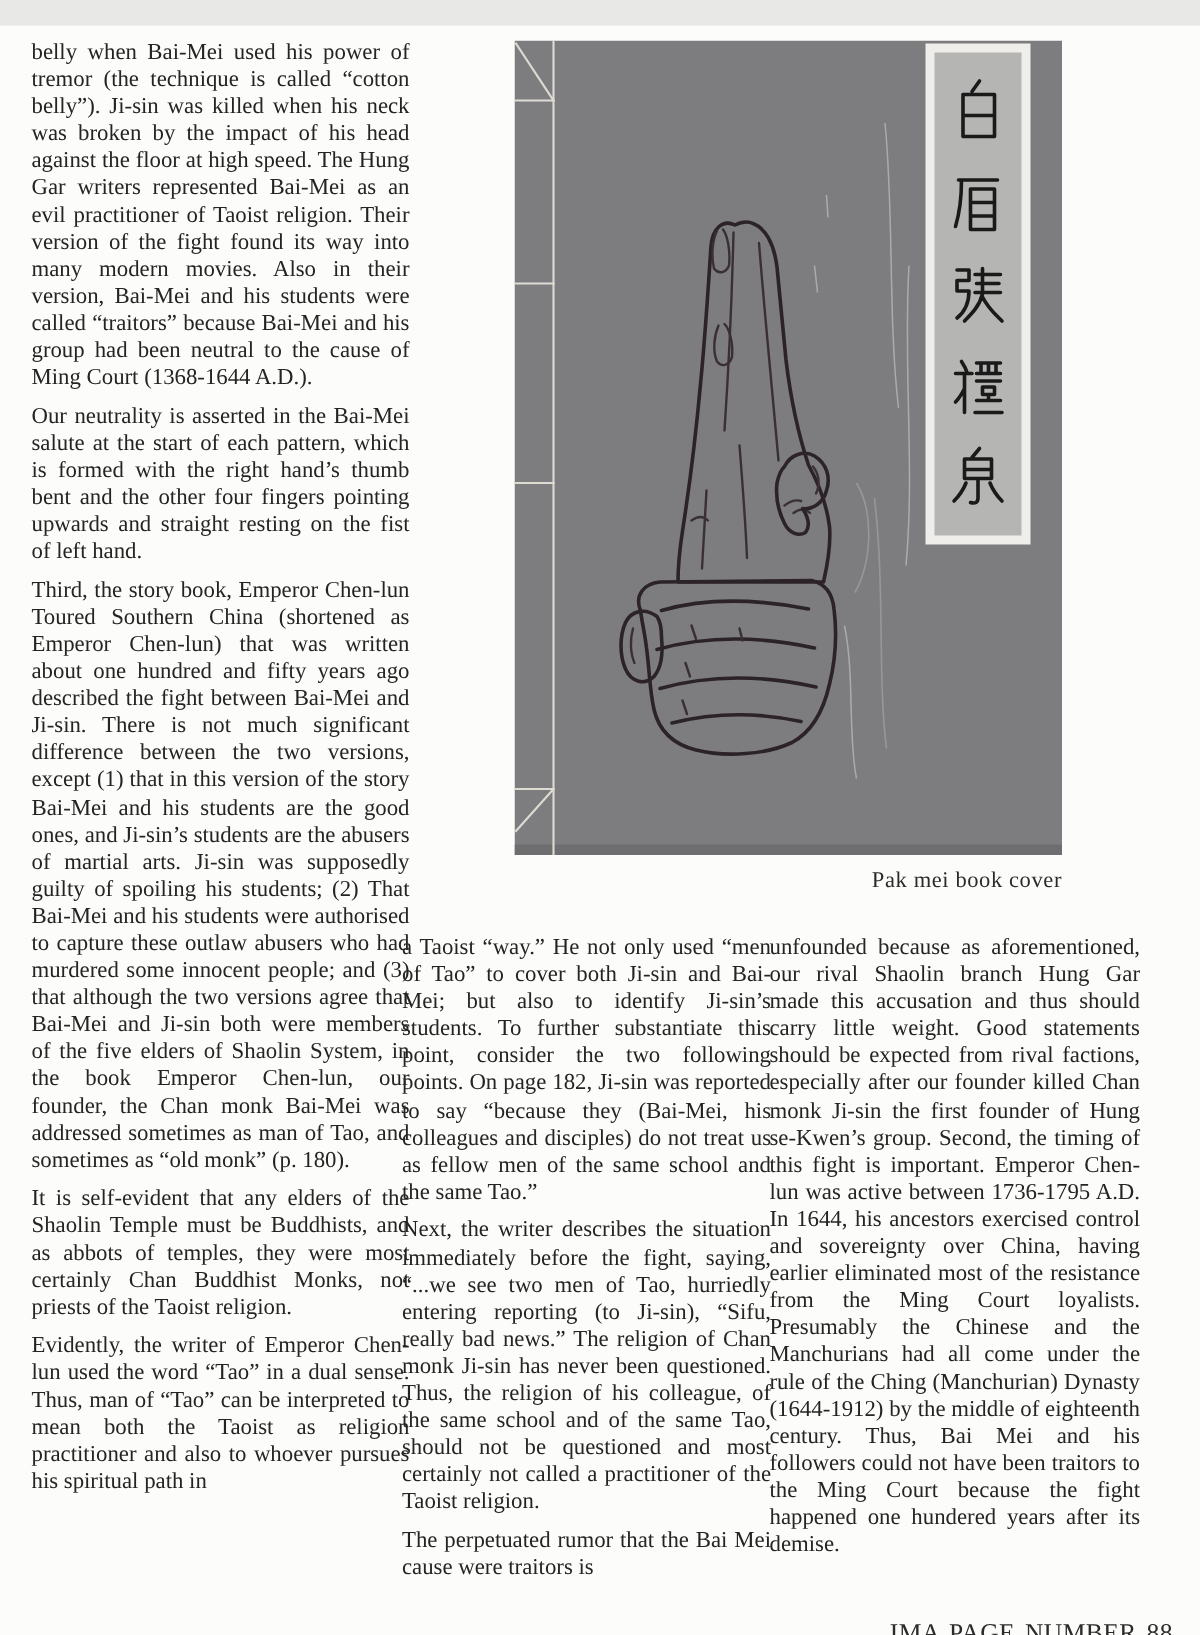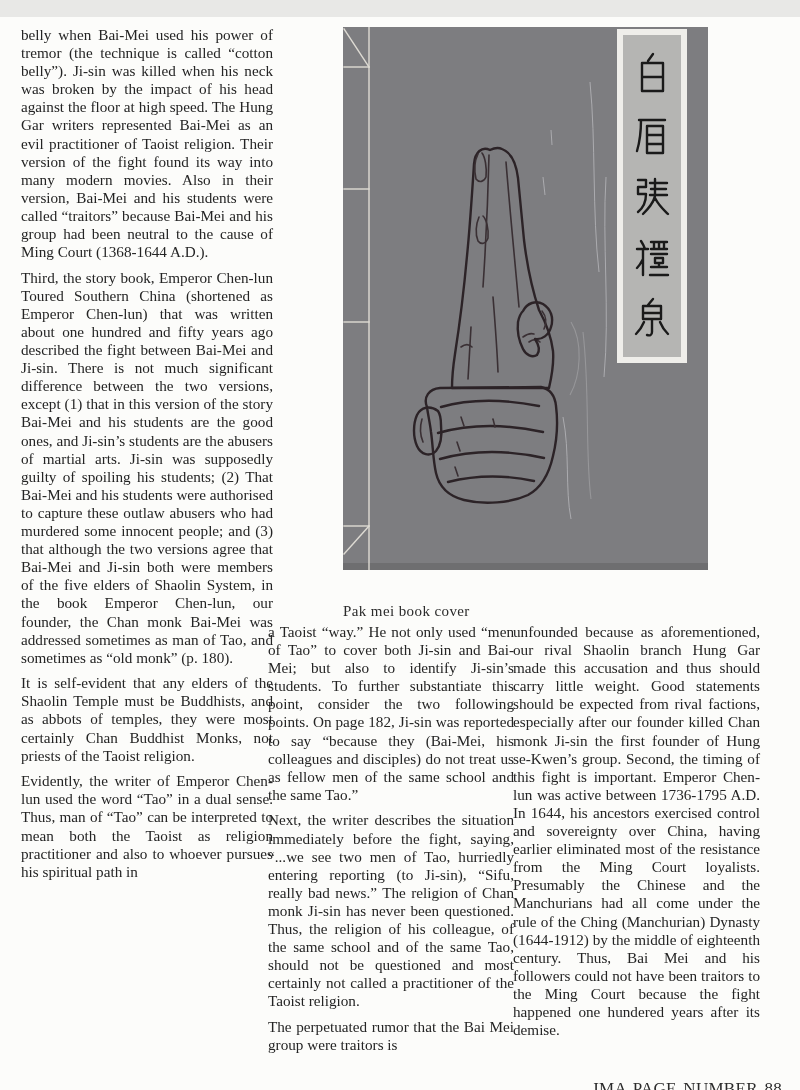--- a/index.html
+++ b/index.html
@@ -10,39 +10,40 @@
   }
   .col{position:absolute;font-size:15.2px;line-height:18.1px;text-align:justify;}
   .col p.para{margin:0 0 7.5px 0;}
   .col p.para span, .col p.para i{font-style:inherit;}
   .col p.para i{}
   .col-left{left:21px;top:9px;width:252px;}
   .col-mid{left:268px;top:606px;width:246px;}
   .col-right{left:513px;top:606px;width:247px;}
   .cover-fig{position:absolute;left:343px;top:10px;width:365px;height:543px;margin:0;padding:0;}
   .cover-fig svg{display:block;}
-  .caption{position:absolute;left:343px;top:586px;width:365px;text-align:left;
+  .caption{position:absolute;left:343px;top:562px;width:365px;text-align:right;
     font-size:15px;letter-spacing:.4px;color:#2b2b2b;}
   .footer{position:absolute;right:18px;top:1062px;font-size:17px;
     letter-spacing:.3px;word-spacing:2px;color:#2b2b2b;}
   
   .ink{fill:none;stroke:#2c2327;stroke-width:2.4;stroke-linecap:round;stroke-linejoin:round;}
   .ink-thin{fill:none;stroke:#3a3034;stroke-width:1.6;stroke-linecap:round;stroke-linejoin:round;}
   .bind{fill:none;stroke:#dedbd3;stroke-width:1.4;stroke-linecap:square;}
   .crease{fill:none;stroke:#9b9b9e;stroke-width:1.1;opacity:.85;}
   .crease-lt{fill:none;stroke:#b6b6ba;stroke-width:1;opacity:.8;}
   .glyph{fill:none;stroke:#1a1a1a;stroke-width:2.4;stroke-linecap:round;stroke-linejoin:round;}
 </style>
 </head>
 <body>
 
 <div class="page">
 
   <div class="col col-left">
       <p class="para"><span>belly when Bai-Mei used his power of tremor (the technique is called “cotton belly”).  Ji-sin was killed when his neck was broken by the impact of his head against the floor at high speed. The Hung Gar writers represented Bai-Mei as an evil practitioner of Taoist religion.  Their version of the fight found its way into many modern movies. Also in their version, Bai-Mei and his students were called “traitors” because Bai-Mei and his group had been neutral to the cause of Ming Court (1368-1644 A.D.).</span></p>
+      <p class="para"><span>Our neutrality is asserted in the Bai-Mei salute at the start of each pattern, which is formed with the right hand’s thumb bent and the other four fingers pointing upwards and straight resting on the fist of left hand.</span></p>
       <p class="para"><span>Third, the story book, </span><i>Emperor Chen-lun Toured Southern China</i><span> (shortened as </span><i>Emperor Chen-lun)</i><span> that was written about one hundred and fifty years ago described the fight between Bai-Mei and Ji-sin.  There is not much significant difference between the two versions, except (1) that in this version of the story Bai-Mei and his students are the good ones, and Ji-sin’s students are the abusers of martial arts.  Ji-sin was supposedly guilty of spoiling his students; (2) That Bai-Mei and his students were authorised to capture these outlaw abusers who had murdered some innocent people; and (3) that although the two versions agree that Bai-Mei and Ji-sin both were members of the five elders of Shaolin System, in the book </span><i>Emperor Chen-lun</i><span>, our founder, the Chan monk Bai-Mei was addressed sometimes as man of Tao, and sometimes as “old monk” (p. 180).</span></p>
       <p class="para"><span>It is self-evident that any elders of the Shaolin Temple must be Buddhists, and as abbots of temples, they were most certainly Chan Buddhist Monks, not priests of the Taoist religion.</span></p>
       <p class="para"><span>Evidently, the writer of </span><i>Emperor Chen-lun</i><span> used the word “Tao” in a dual sense.  Thus, man of “Tao” can be interpreted to mean both the Taoist as religion practitioner and also to whoever pursues his spiritual path in</span></p>
     </div>
 
   <figure class="cover-fig">
     <svg width="365" height="543" viewBox="0 0 365 543" xmlns="http://www.w3.org/2000/svg">
 
       <rect x="0" y="0" width="365" height="543" fill="#7d7d80"></rect>
       <rect x="0" y="536" width="365" height="7" opacity="0.75" fill="#69696b"></rect>
@@ -123,21 +124,21 @@
         </g>
       </g>
     </svg>
   </figure>
 
   <div class="caption">Pak mei book cover</div>
 
   <div class="col col-mid">
       <p class="para"><span>a Taoist “way.”  He not only used “men of Tao” to cover both Ji-sin and Bai-Mei; but also to identify Ji-sin’s students.  To further substantiate this point, consider the two following points.  On page 182, Ji-sin was reported to say “because they (Bai-Mei, his colleagues and disciples) do not treat us as fellow men of the same school and the same Tao.”</span></p>
       <p class="para"><span>Next, the writer describes the situation immediately before the fight, saying, “...we see two men of Tao, hurriedly entering reporting (to Ji-sin), “Sifu, really bad news.”  The religion of Chan monk Ji-sin has never been questioned. Thus, the religion of his colleague, of the same school and of the same Tao, should not be questioned and most certainly not called a practitioner of the Taoist religion.</span></p>
-      <p class="para"><span>The perpetuated rumor that the Bai Mei group were traitors is</span></p>
+      <p class="para"><span>The perpetuated rumor that the Bai Mei cause were traitors is</span></p>
     </div>
 
   <div class="col col-right">
       <p class="para"><span>unfounded because as aforementioned, our rival Shaolin branch Hung Gar made this accusation and thus should carry little weight. Good statements should be expected from rival factions, especially after our founder killed Chan monk Ji-sin the first founder of Hung se-Kwen’s group. Second, the timing of this fight is important.  Emperor Chen-lun was active between 1736-1795 A.D.  In 1644, his ancestors exercised control and sovereignty over China, having earlier eliminated most of the resistance from the Ming Court loyalists. Presumably the Chinese and the Manchurians had all come under the rule of the Ching (Manchurian) Dynasty (1644-1912) by the middle of eighteenth century.  Thus, Bai Mei and his followers could not have been traitors to the Ming Court because the fight happened one hundered years after its demise.</span></p>
     </div>
 
   <div class="footer">IMA PAGE NUMBER 88</div>
 
 </div>
 

